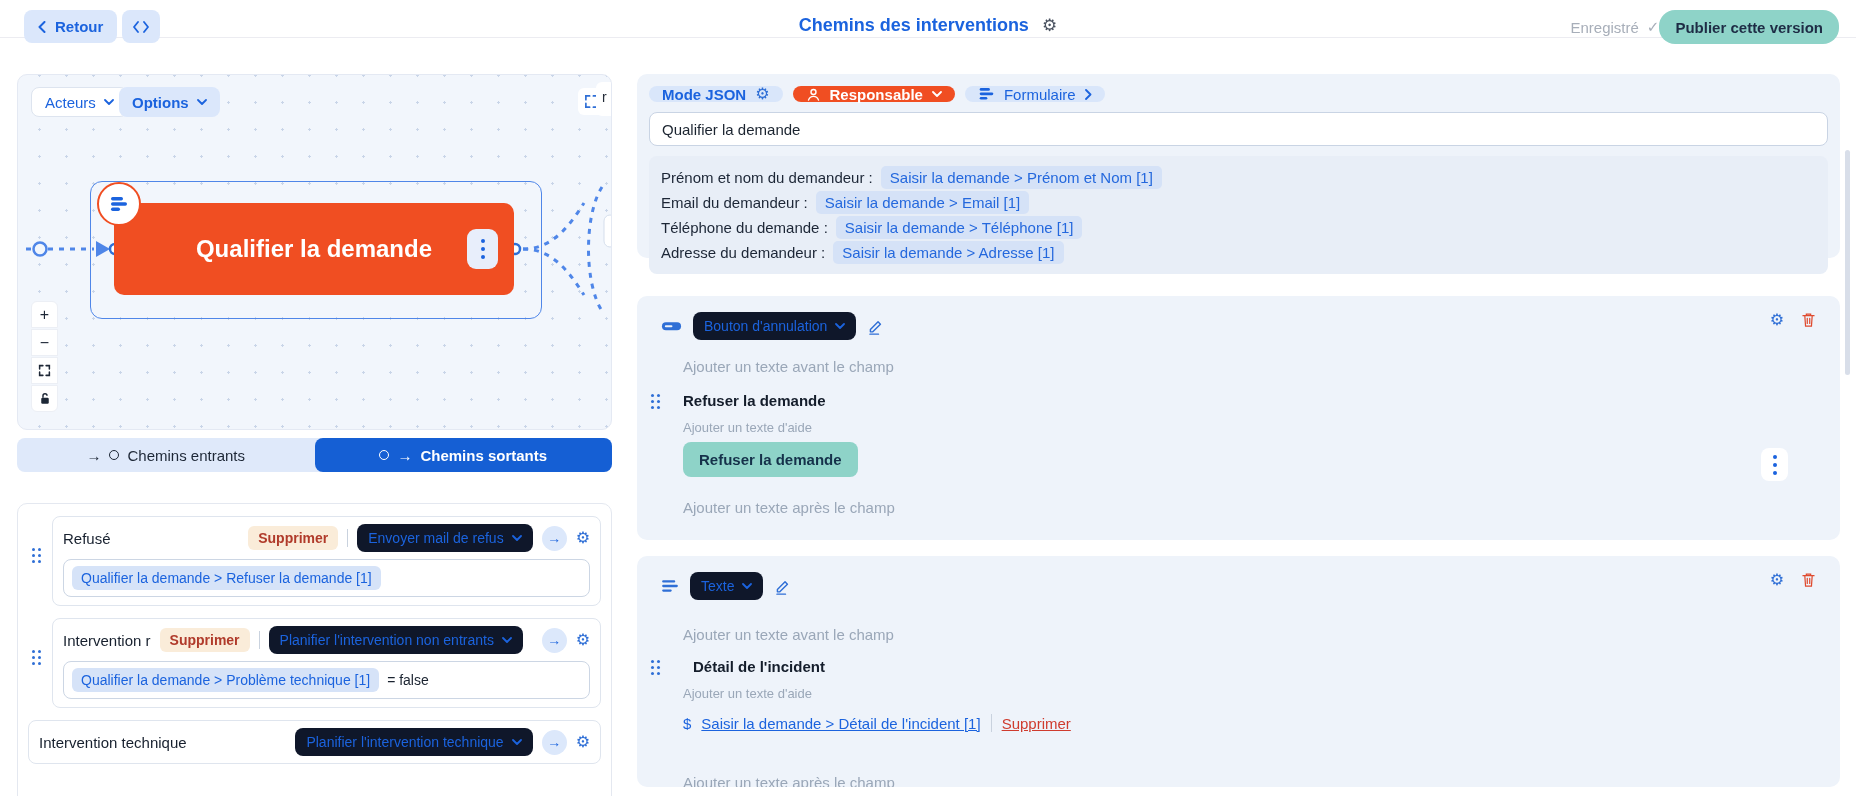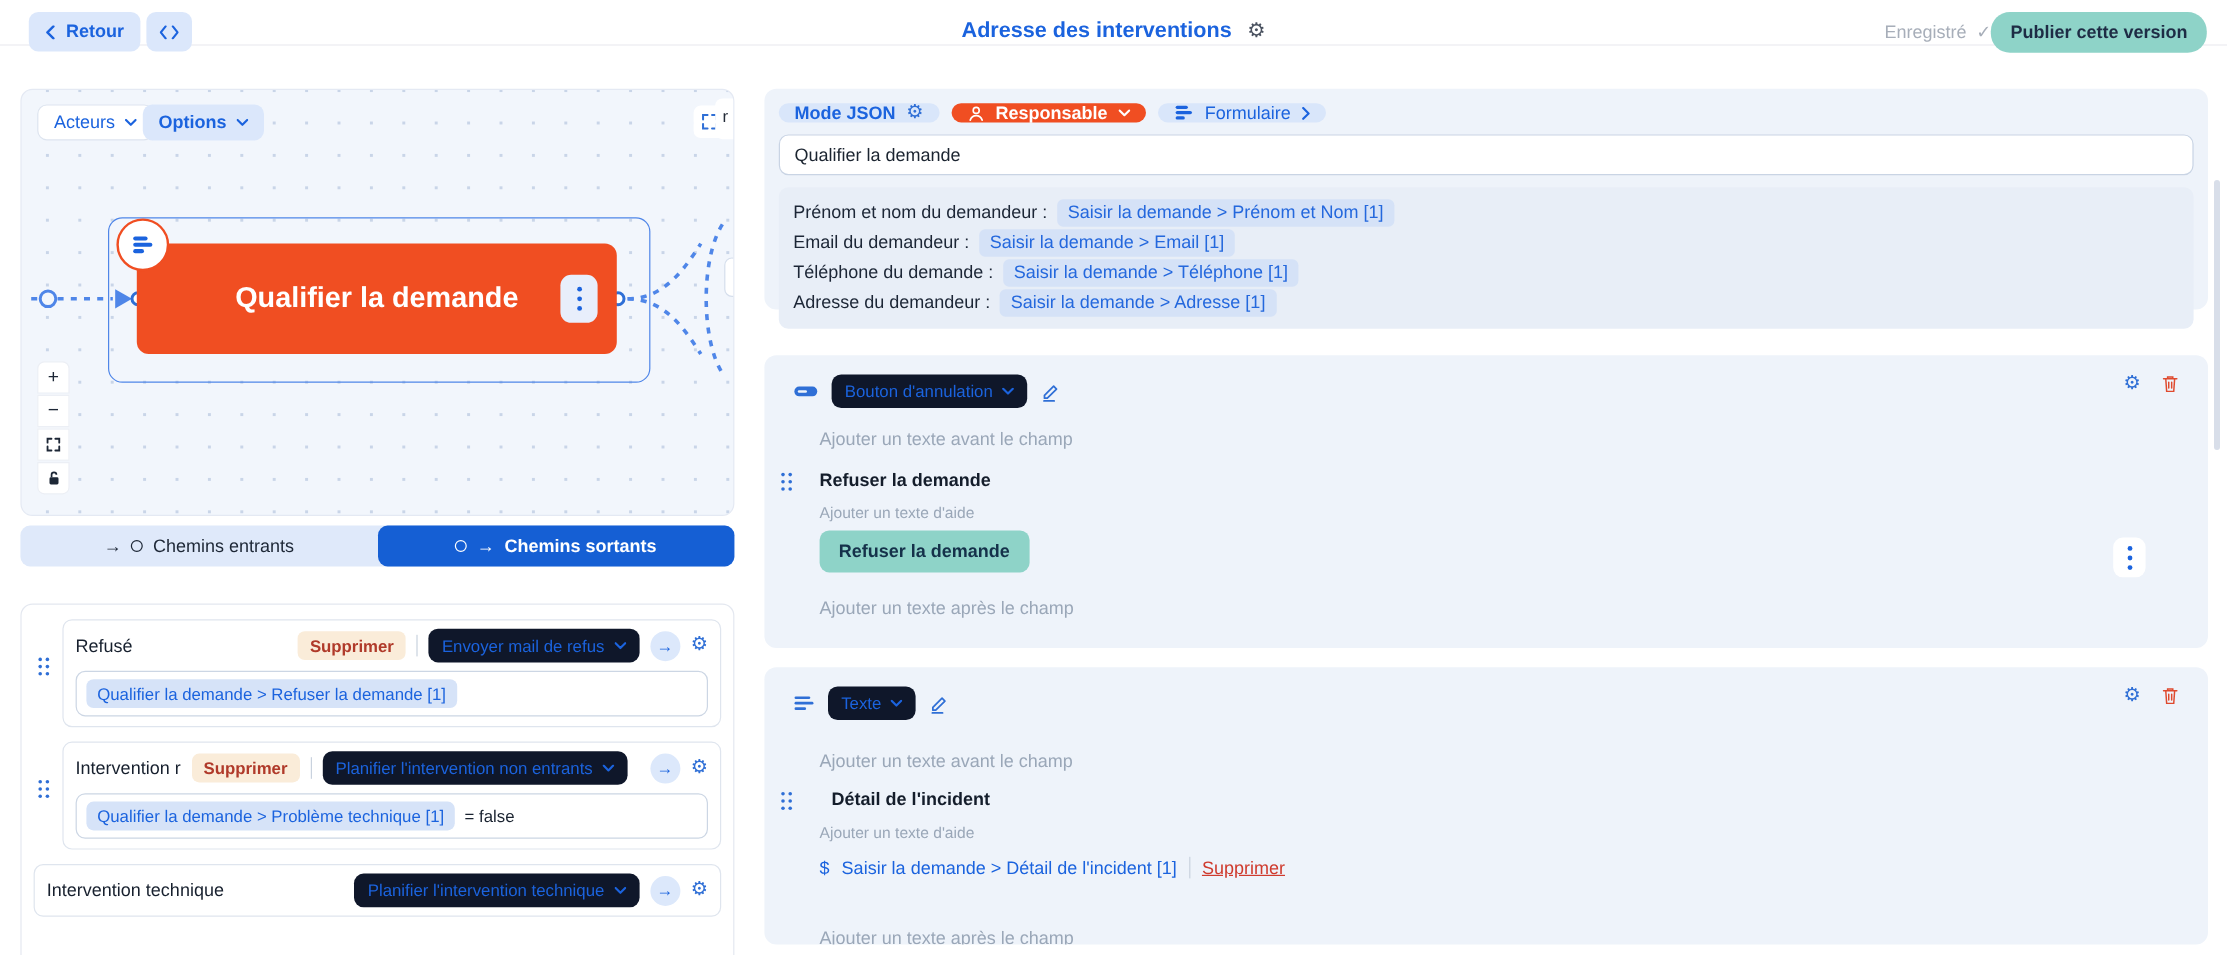--- a/index.html
+++ b/index.html
@@ -117,21 +117,21 @@
   .fcard .handle { position:absolute; left:14px; }
   .tealbtn { position:absolute; height:35px; padding:0 16px; border:none; border-radius:8px;
     background:#8ed3c8; color:#15314a; font-weight:bold; font-size:15px; cursor:pointer;
     font-family:inherit; }
   .kebab { position:absolute; width:27px; height:33px; background:#fff; border-radius:8px;
     display:flex; flex-direction:column; gap:4px; align-items:center; justify-content:center;
     cursor:pointer; }
   #bindrow { position:absolute; left:46px; top:158px; display:flex; align-items:center; gap:10px;
     font-size:15px; }
   #bindrow .dollar { color:#1b63de; }
-  #bindrow a.blue { color:#1b63de; cursor:pointer; }
+  #bindrow a.blue { color:#1b63de; text-decoration:underline; cursor:pointer; }
   #bindrow a.red { color:#cf3b2e; text-decoration:underline; cursor:pointer; }
 
   #scrollthumb { position:absolute; left:1845px; top:150px; width:5px; height:225px;
     background:#d8dee9; border-radius:3px; }
 </style>
 </head>
 <body>
 
 <div id="topbar">
   <button class="tb-btn" id="btn-retour">
@@ -143,21 +143,21 @@
     <span>Retour</span>
   </button>
   <button class="tb-btn" id="btn-code">
     <span>
         <svg width="16" height="12" viewBox="0 0 16 12">
           <path d="M5 1 1 6l4 5M11 1l4 5-4 5" fill="none" stroke="#1b63de" stroke-width="1.8" stroke-linecap="round" stroke-linejoin="round"></path>
         </svg>
       </span>
   </button>
   <div id="title-wrap">
-    <span>Adresse des interventions</span>
+    <span>Chemins des interventions</span>
     <span class="gear">⚙</span>
   </div>
   <div id="tb-right">
     <span id="saved">
       <span>Enregistré</span>
       <span>✓</span>
     </span>
     <button id="btn-publish">Publier cette version</button>
   </div>
 </div>

